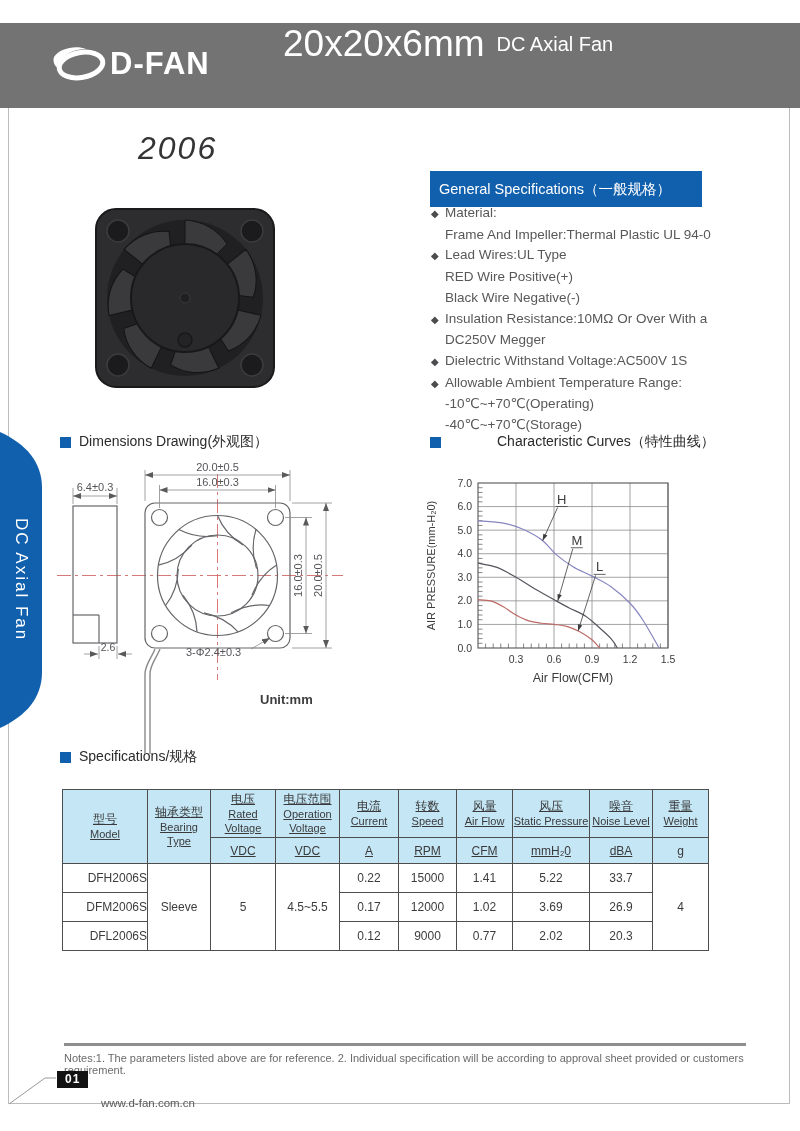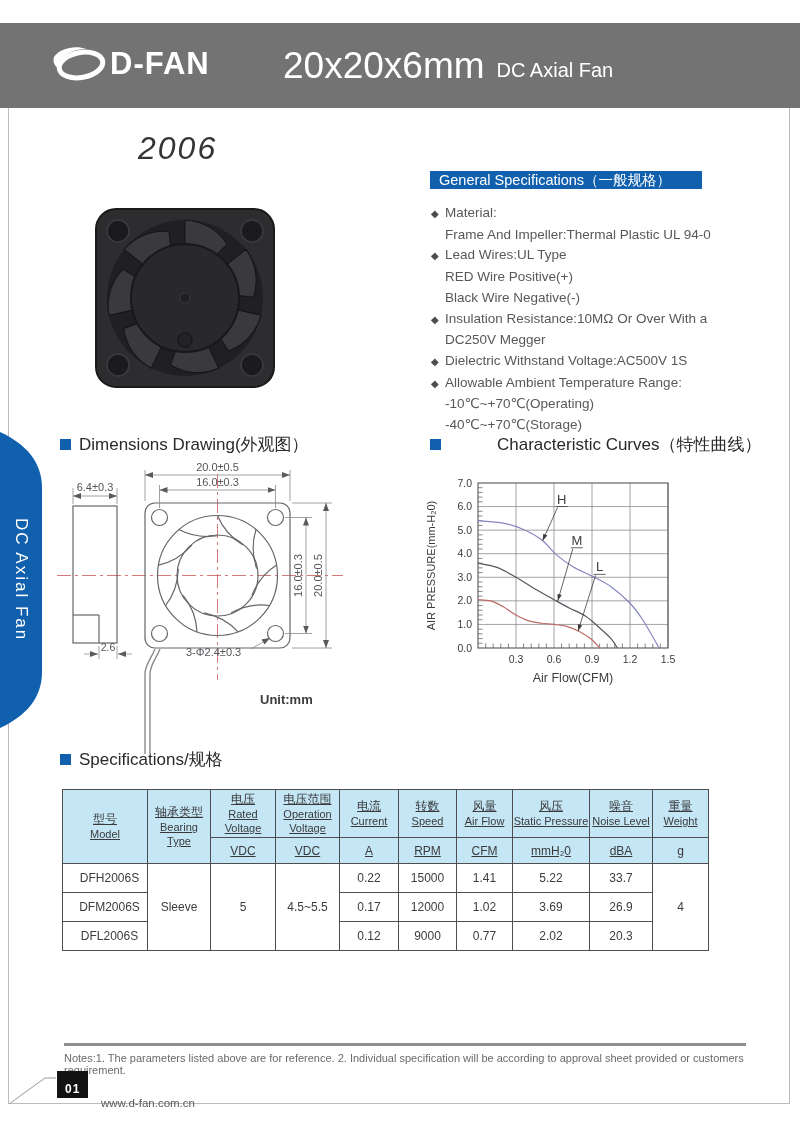--- a/index.html
+++ b/index.html
@@ -5,66 +5,66 @@
   html,body{margin:0;padding:0;background:#e8e8e8;}
   .page{position:relative;width:800px;height:1131px;background:#ffffff;overflow:hidden;
         font-family:"Liberation Sans","DejaVu Sans",sans-serif;margin:0 auto;}
   .vline{position:absolute;width:1px;background:#bcbcbc;}
   .hline{position:absolute;height:1px;background:#bcbcbc;}
 
   
   .topbar{position:absolute;left:0;top:23px;width:800px;height:85px;background:#737373;}
   .logo{position:absolute;left:50px;top:18px;display:flex;align-items:center;}
   .logo-text{color:#fff;font-size:31px;font-weight:bold;letter-spacing:1px;margin-left:2px;}
-  .titles{position:absolute;left:283px;top:0;height:85px;display:flex;align-items:center;}
+  .titles{position:absolute;left:283px;top:0;height:85px;display:flex;align-items:flex-start;}
   .size-title{color:#fff;font-size:37px;}
   .type-title{color:#fff;font-size:20px;margin-left:12px;padding-top:10px;}
 
   .model-number{position:absolute;left:138px;top:130px;font-size:32px;color:#343436;letter-spacing:2px;font-style:italic;}
 
   
   .side-tab{position:absolute;left:0;top:430px;width:44px;height:300px;}
   .side-tab-label{position:absolute;left:0;top:0;width:42px;height:300px;display:flex;align-items:center;justify-content:center;
       writing-mode:vertical-rl;color:#fff;font-size:17px;letter-spacing:2px;}
 
   
-  .gs-header{position:absolute;left:430px;top:171px;width:272px;height:18px;background:#1160ad;color:#fff;
+  .gs-header{position:absolute;left:430px;top:171px;width:272px;height:36px;background:#1160ad;color:#fff;
       font-size:14.5px;display:flex;align-items:center;padding-left:9px;box-sizing:border-box;}
   .gs-list{position:absolute;left:431px;top:203px;width:345px;font-size:13.5px;color:#58585a;line-height:20.7px;}
   .gs-row{display:flex;}
   .gs-marker{width:14px;flex:0 0 14px;font-size:10px;color:#4c4c4e;padding-top:1px;}
 
   
-  .sec{position:absolute;display:flex;align-items:center;font-size:17px;color:#2a2a2c;}
+  .sec{position:absolute;display:flex;align-items:center;font-size:14px;color:#2a2a2c;}
   .sec .sq{width:11px;height:11px;background:#1160ad;margin-right:8px;flex:0 0 11px;}
   .sec-dims{left:60px;top:433px;}
   .sec-curves{left:430px;top:433px;gap:48px;}
   .sec-specs{left:60px;top:748px;justify-content:flex-end;}
 
   .dims-svg{position:absolute;left:55px;top:458px;}
   .chart-svg{position:absolute;left:420px;top:458px;}
   .fan-photo{position:absolute;left:90px;top:203px;}
 
   
   .spec-table{position:absolute;left:62px;top:789px;border-collapse:collapse;table-layout:fixed;width:646px;}
   .spec-table th,.spec-table td{border:1px solid #4e4e4e;padding:0;margin:0;}
   .spec-table th{background:#c5e7f5;font-weight:normal;color:#3a3a3c;text-decoration:underline;}
   .th-cn{font-size:12px;}
   .th-en{font-size:11px;line-height:1.25;}
   .row-names{height:48px;}
   .row-units{height:26px;}
   .row-units th{font-size:12px;}
   .spec-table td{height:28px;font-size:12px;color:#3c3c3e;text-align:center;background:#fff;}
-  td.model-cell{text-align:center;padding-left:9px;}
+  td.model-cell{text-align:right;padding-left:9px;}
 
   
   .rule{position:absolute;left:64px;top:1043px;width:682px;height:3px;background:#8f8f8f;}
   .notes{position:absolute;left:64px;top:1052px;width:700px;font-size:11px;color:#6a6a6c;}
   .page-badge{position:absolute;left:57px;top:1071px;background:#121212;color:#fff;font-size:12px;font-weight:bold;
-      padding:11px 8px 2px 8px;letter-spacing:1px;}
+      padding:1px 8px 2px 8px;letter-spacing:1px;}
   .website{position:absolute;left:101px;top:1097px;font-size:11.5px;color:#5a5a5c;}
   .corner-svg{position:absolute;left:0;top:1068px;}
 </style>
 </head>
 <body>
 
 <div class="page">
 
   <div class="vline" style="left:8px;top:108px;height:996px;"></div>
   <div class="vline" style="left:789px;top:108px;height:996px;"></div>

